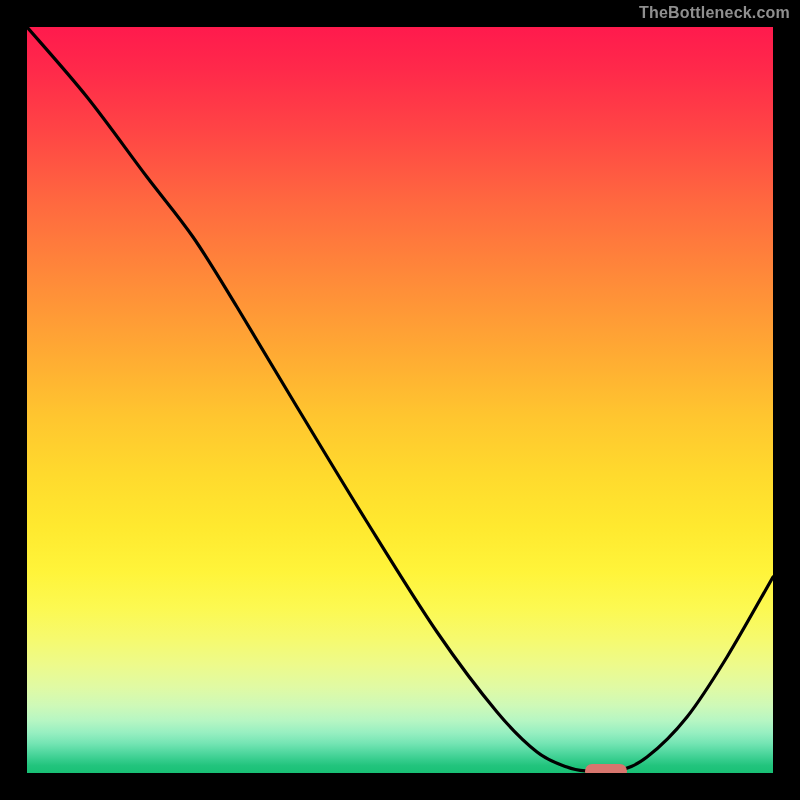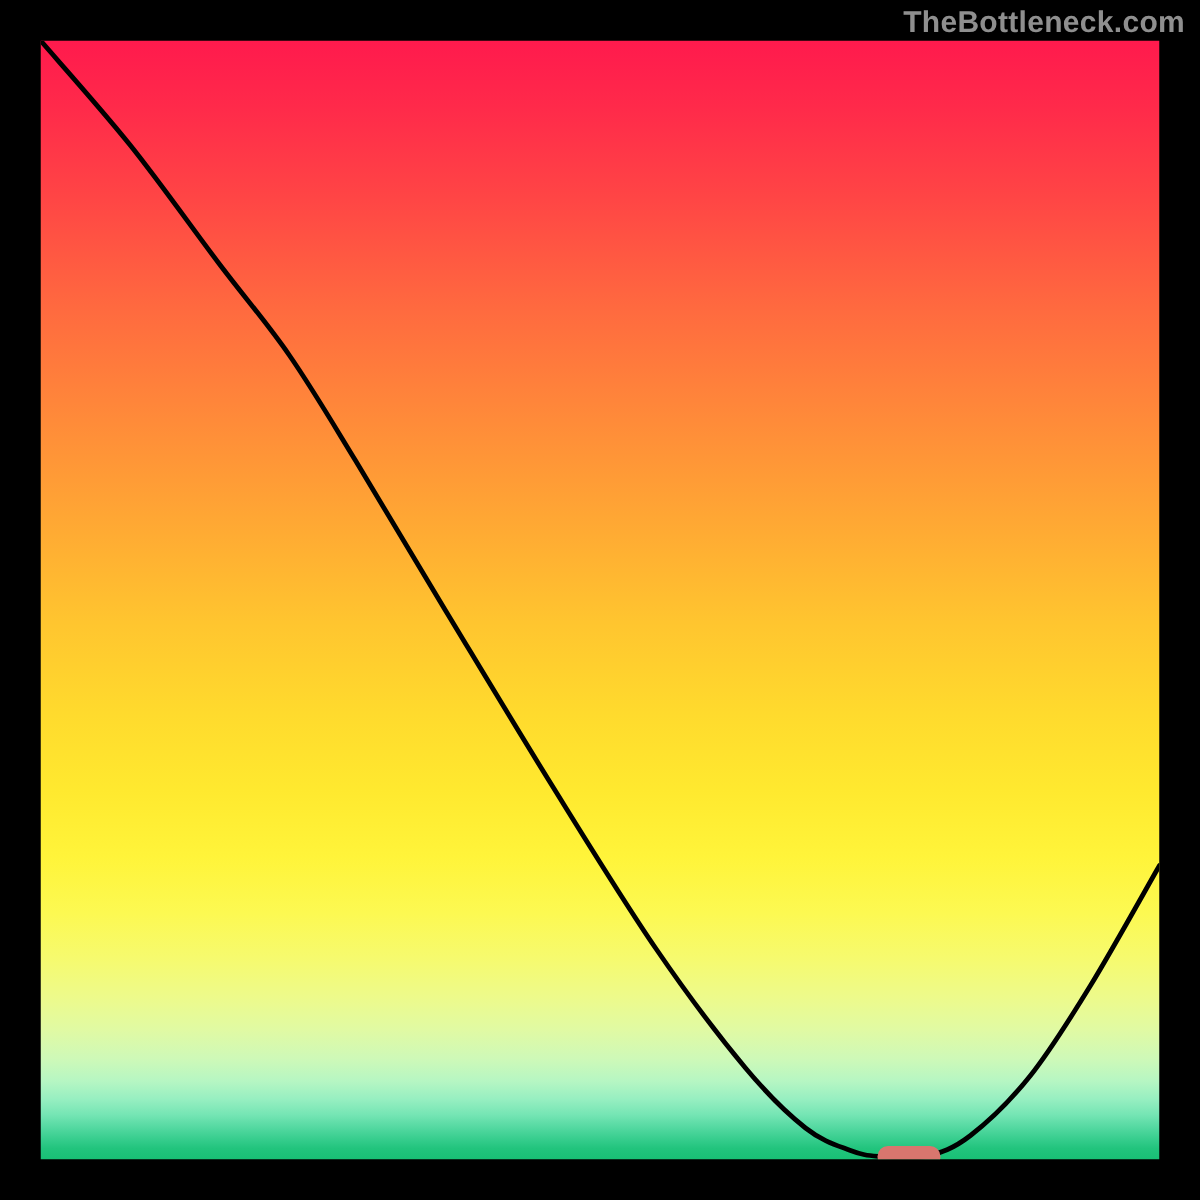--- a/index.html
+++ b/index.html
@@ -59,21 +59,21 @@
     position: absolute;
     inset: 0;
     width: 746px;
     height: 746px;
   }
   .watermark {
     position: absolute;
     top: 4px;
     right: 10px;
     font-family: Arial, Helvetica, sans-serif;
-    font-size: 20px;
+    font-size: 16px;
     font-weight: 600;
     color: #8f8f8f;
     letter-spacing: 0.2px;
     user-select: none;
   }
 </style>
 </head>
 <body>
 
 <div class="frame">

